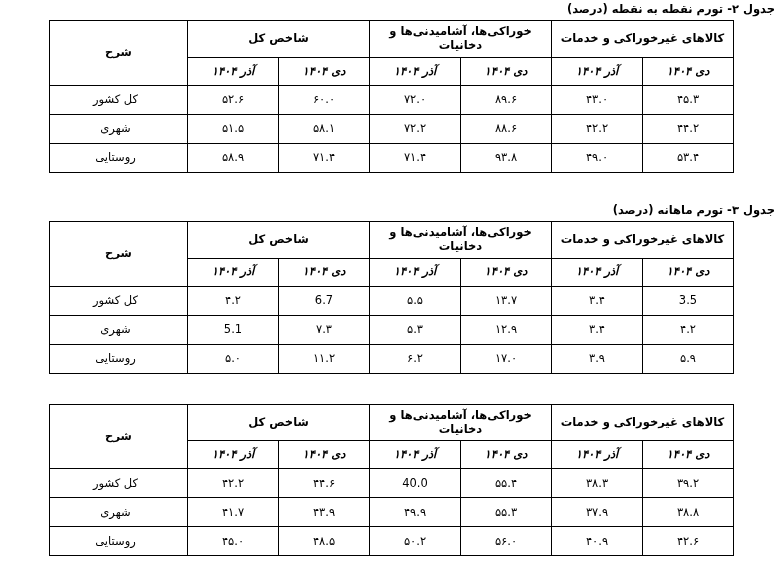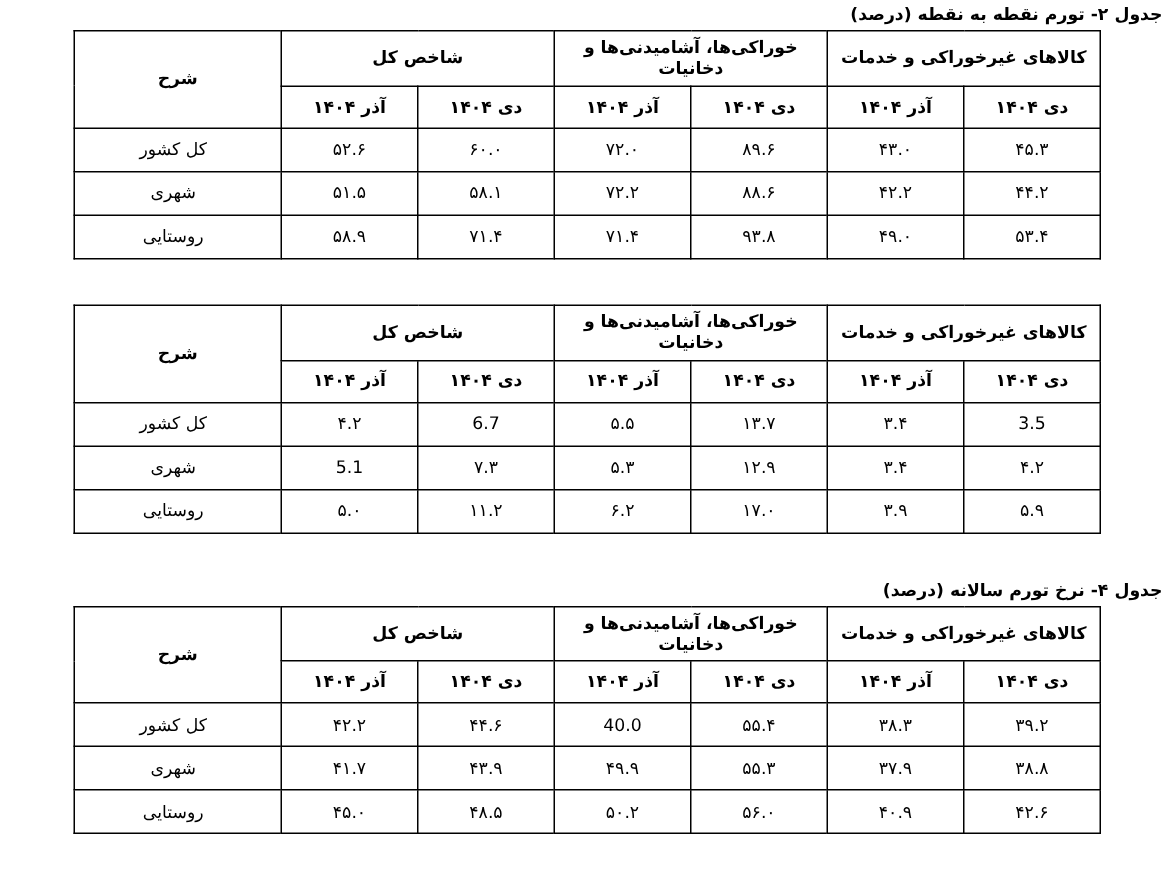--- a/index.html
+++ b/index.html
@@ -53,20 +53,21 @@
   }
   .grp-head {
     font-size: 11.5px;
     font-weight: bold;
     height: 28px;
   }
   .sub-head {
     font-size: 10.5px;
     font-weight: bold;
     height: 20px;
+    font-style: italic;
   }
   .row-label {
     text-align: right;
     padding-right: 8px !important;
     font-weight: normal;
     font-size: 11.5px;
     margin-top: 12px;
   }
   .data-row td {
     height: 21px;
@@ -138,20 +139,21 @@
           <td>۵۸.۹</td>
           <td class="row-label">روستایی</td>
         </tr>
       </tbody>
     </table>
   </div>
 
   <div class="spacer-lg"></div>
 
   <div class="block">
+    <div class="caption">جدول ۳-  تورم ماهانه (درصد)</div>
     <table class="tbl">
       <colgroup>
         <col class="c-val">
           <col class="c-val">
           <col class="c-val">
           <col class="c-val">
           <col class="c-val">
           <col class="c-val">
           <col class="c-desc">
       </colgroup>
@@ -199,21 +201,20 @@
           <td>۵.۰</td>
           <td class="row-label">روستایی</td>
         </tr>
       </tbody>
     </table>
   </div>
 
   <div class="spacer-lg"></div>
 
   <div class="block">
-    <div class="caption">جدول ۴-  نرخ تورم سالانه (درصد)</div>
     <table class="tbl">
       <colgroup>
         <col class="c-val">
           <col class="c-val">
           <col class="c-val">
           <col class="c-val">
           <col class="c-val">
           <col class="c-val">
           <col class="c-desc">
       </colgroup>

